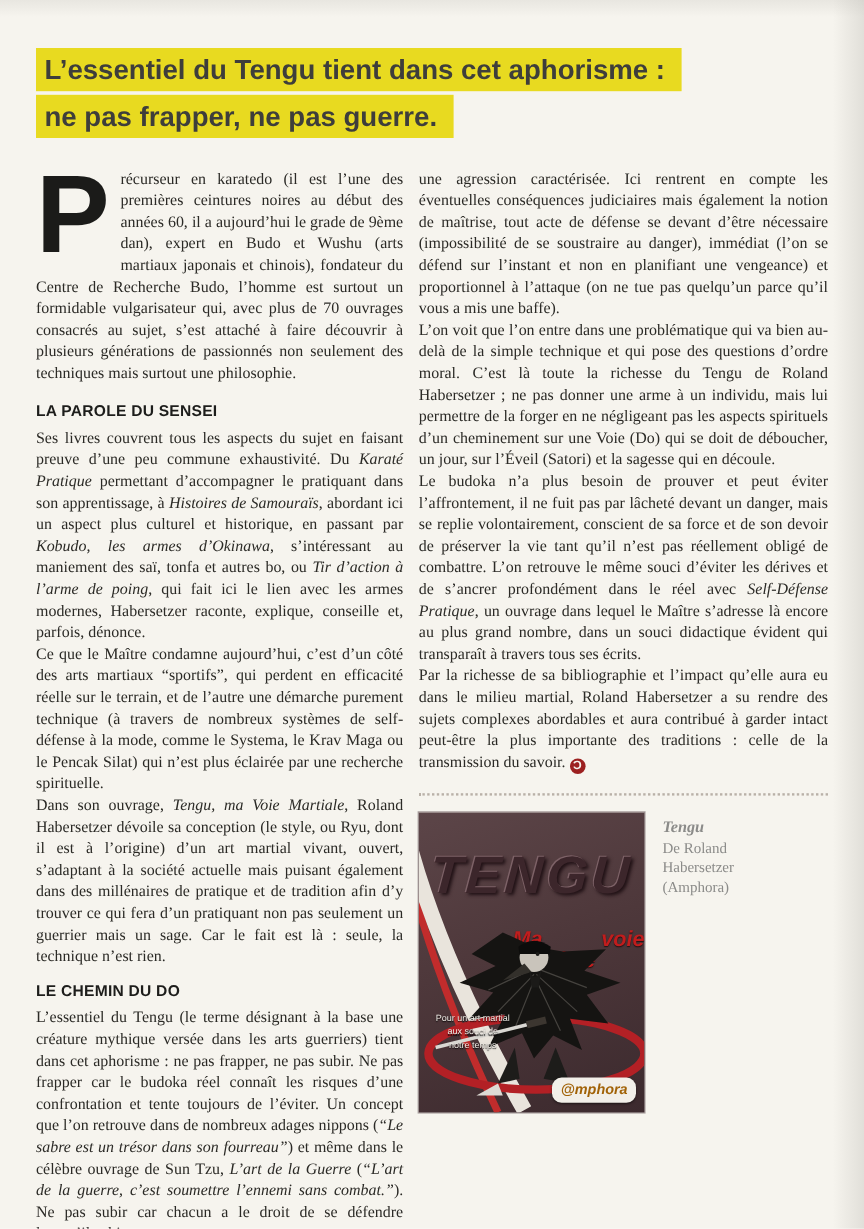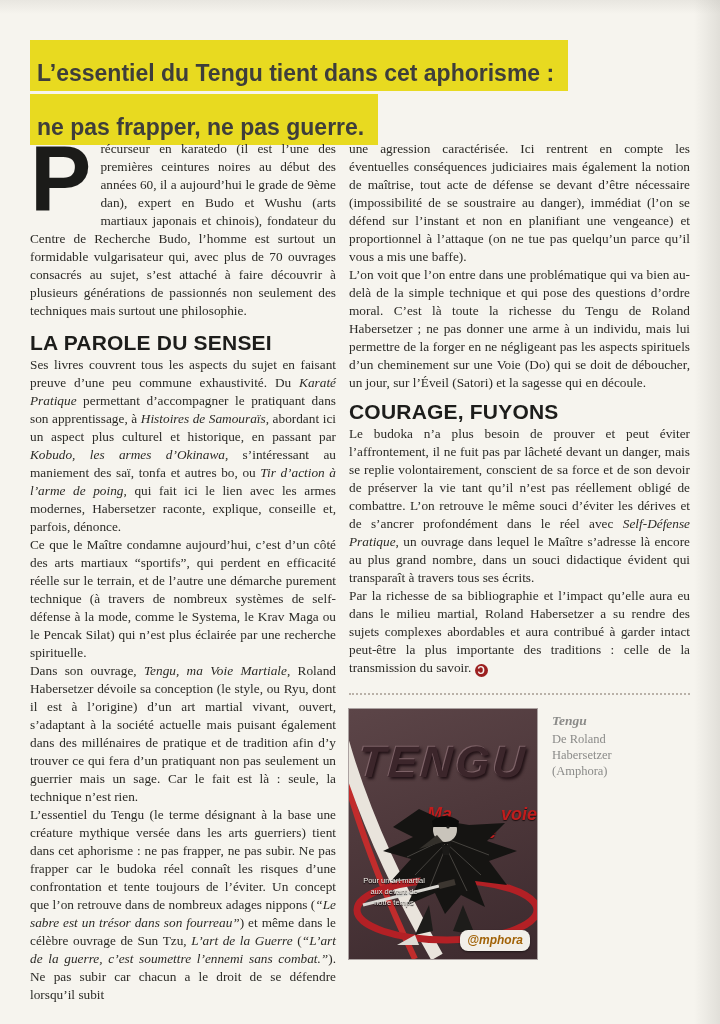--- a/index.html
+++ b/index.html
@@ -23,21 +23,21 @@
   }
   .headline{
     position:absolute;left:30px;top:40px;
     font-family:"Liberation Sans", sans-serif;
     font-size:23px;font-weight:bold;color:#3e3e3b;
     line-height:1;
   }
   .headline .hl{
     display:inline-block;
     background:#e8da20;
-    padding:22px 14px 6px 7px;
+    padding:7px 14px 6px 7px;
     margin-bottom:3px;
   }
   .cols{
     position:absolute;left:30px;top:140px;width:660px;
     display:flex;gap:13px;
   }
   .col{
     text-align:justify;
     font-size:13.3px;line-height:18px;
   }
@@ -47,21 +47,21 @@
   .dropcap{
     float:left;
     font-family:"Liberation Sans", sans-serif;
     font-weight:bold;
     font-size:92px;line-height:72px;
     color:#1b1b19;
     margin:3px 9px 0 0;
   }
   h2.sect{
     font-family:"Liberation Sans", sans-serif;
-    font-size:21px;font-weight:bold;color:#1d1d1b;
+    font-size:13px;font-weight:bold;color:#1d1d1b;
     letter-spacing:0.2px;
     margin:11px 0 4px 0;
     text-align:left;
   }
   h2.first{margin-top:14px;}
   .endmark{
     display:inline-block;vertical-align:-2px;
     width:13px;height:13px;border-radius:50%;
     background:#9c2020;color:#f5f3ee;
     font-family:"Liberation Sans", sans-serif;
@@ -132,27 +132,27 @@
   </div>
 
   <div class="cols">
 
     <div class="col col-left">
       <p><span class="dropcap">P</span><span>récurseur en karatedo (il est l’une des premières ceintures noires au début des années 60, il a aujourd’hui le grade de 9ème dan), expert en Budo et Wushu (arts martiaux japonais et chinois), fondateur du Centre de Recherche Budo, l’homme est surtout un formidable vulgarisateur qui, avec plus de 70 ouvrages consacrés au sujet, s’est attaché à faire découvrir à plusieurs générations de passionnés non seulement des techniques mais surtout une philosophie.</span></p>
       <h2 class="sect first">LA PAROLE DU SENSEI</h2>
       <p>Ses livres couvrent tous les aspects du sujet en faisant preuve d’une peu commune exhaustivité. Du <i>Karaté Pratique</i> permettant d’accompagner le pratiquant dans son apprentissage, à <i>Histoires de Samouraïs</i>, abordant ici un aspect plus culturel et historique, en passant par <i>Kobudo, les armes d’Okinawa</i>, s’intéressant au maniement des saï, tonfa et autres bo, ou <i>Tir d’action à l’arme de poing</i>, qui fait ici le lien avec les armes modernes, Habersetzer raconte, explique, conseille et, parfois, dénonce.</p>
       <p>Ce que le Maître condamne aujourd’hui, c’est d’un côté des arts martiaux “sportifs”, qui perdent en efficacité réelle sur le terrain, et de l’autre une démarche purement technique (à travers de nombreux systèmes de self-défense à la mode, comme le Systema, le Krav Maga ou le Pencak Silat) qui n’est plus éclairée par une recherche spirituelle.</p>
       <p>Dans son ouvrage, <i>Tengu, ma Voie Martiale</i>, Roland Habersetzer dévoile sa conception (le style, ou Ryu, dont il est à l’origine) d’un art martial vivant, ouvert, s’adaptant à la société actuelle mais puisant également dans des millénaires de pratique et de tradition afin d’y trouver ce qui fera d’un pratiquant non pas seulement un guerrier mais un sage. Car le fait est là : seule, la technique n’est rien.</p>
+      <h2 class="sect">LE CHEMIN DU DO</h2>
       <p>L’essentiel du Tengu (le terme désignant à la base une créature mythique versée dans les arts guerriers) tient dans cet aphorisme : ne pas frapper, ne pas subir. Ne pas frapper car le budoka réel connaît les risques d’une confrontation et tente toujours de l’éviter. Un concept que l’on retrouve dans de nombreux adages nippons (<i>“Le sabre est un trésor dans son fourreau”</i>) et même dans le célèbre ouvrage de Sun Tzu, <i>L’art de la Guerre</i> (<i>“L’art de la guerre, c’est soumettre l’ennemi sans combat.”</i>). Ne pas subir car chacun a le droit de se défendre lorsqu’il subit</p>
     </div>
 
     <div class="col col-right">
       <p>une agression caractérisée. Ici rentrent en compte les éventuelles conséquences judiciaires mais également la notion de maîtrise, tout acte de défense se devant d’être nécessaire (impossibilité de se soustraire au danger), immédiat (l’on se défend sur l’instant et non en planifiant une vengeance) et proportionnel à l’attaque (on ne tue pas quelqu’un parce qu’il vous a mis une baffe).</p>
       <p>L’on voit que l’on entre dans une problématique qui va bien au-delà de la simple technique et qui pose des questions d’ordre moral. C’est là toute la richesse du Tengu de Roland Habersetzer ; ne pas donner une arme à un individu, mais lui permettre de la forger en ne négligeant pas les aspects spirituels d’un cheminement sur une Voie (Do) qui se doit de déboucher, un jour, sur l’Éveil (Satori) et la sagesse qui en découle.</p>
-      <h2 class="sect">COURAGE, FUYONS</h2>
       <p>Le budoka n’a plus besoin de prouver et peut éviter l’affrontement, il ne fuit pas par lâcheté devant un danger, mais se replie volontairement, conscient de sa force et de son devoir de préserver la vie tant qu’il n’est pas réellement obligé de combattre. L’on retrouve le même souci d’éviter les dérives et de s’ancrer profondément dans le réel avec <i>Self-Défense Pratique</i>, un ouvrage dans lequel le Maître s’adresse là encore au plus grand nombre, dans un souci didactique évident qui transparaît à travers tous ses écrits.</p>
       <p><span>Par la richesse de sa bibliographie et l’impact qu’elle aura eu dans le milieu martial, Roland Habersetzer a su rendre des sujets complexes abordables et aura contribué à garder intact peut-être la plus importante des traditions : celle de la transmission du savoir. </span><span class="endmark">Ɔ</span></p>
 
       <hr class="divider">
 
       <div class="bookrow">
         <div class="cover">
 
           <svg width="188" height="250" viewBox="0 0 188 250">
             <path d="M-14,26 Q8,128 66,250" stroke="#c12c2c" stroke-width="6" fill="none"></path>
@@ -180,21 +180,21 @@
             <path d="M88,126 L70,140 L94,133 Z" fill="#33302b"></path>
             <circle cx="99" cy="118" r="1.6" fill="#1a1a18"></circle>
             <path d="M92,132 Q96,142 102,132 L100,146 L94,146 Z" fill="#1b1a18"></path>
             <path d="M80,196 L66,226 L84,222 Z" fill="#1d1c1a"></path>
             <path d="M114,196 L126,226 L104,222 Z" fill="#1d1c1a"></path>
             <path d="M66,226 L48,236 L70,236 Z" fill="#dddad4"></path>
             <path d="M126,226 L144,236 L122,236 Z" fill="#dddad4"></path>
           </svg>
           <div class="tagline">
             <span>Pour un art martial</span><br>
-            <span>aux devant de</span><br>
+            <span>aux souci de</span><br>
             <span>notre temps</span>
           </div>
           <div class="publisher">@mphora</div>
         </div>
         <div class="caption">
           <div class="cap-title">Tengu</div>
           <div>De Roland</div>
           <div>Habersetzer</div>
           <div>(Amphora)</div>
         </div>

